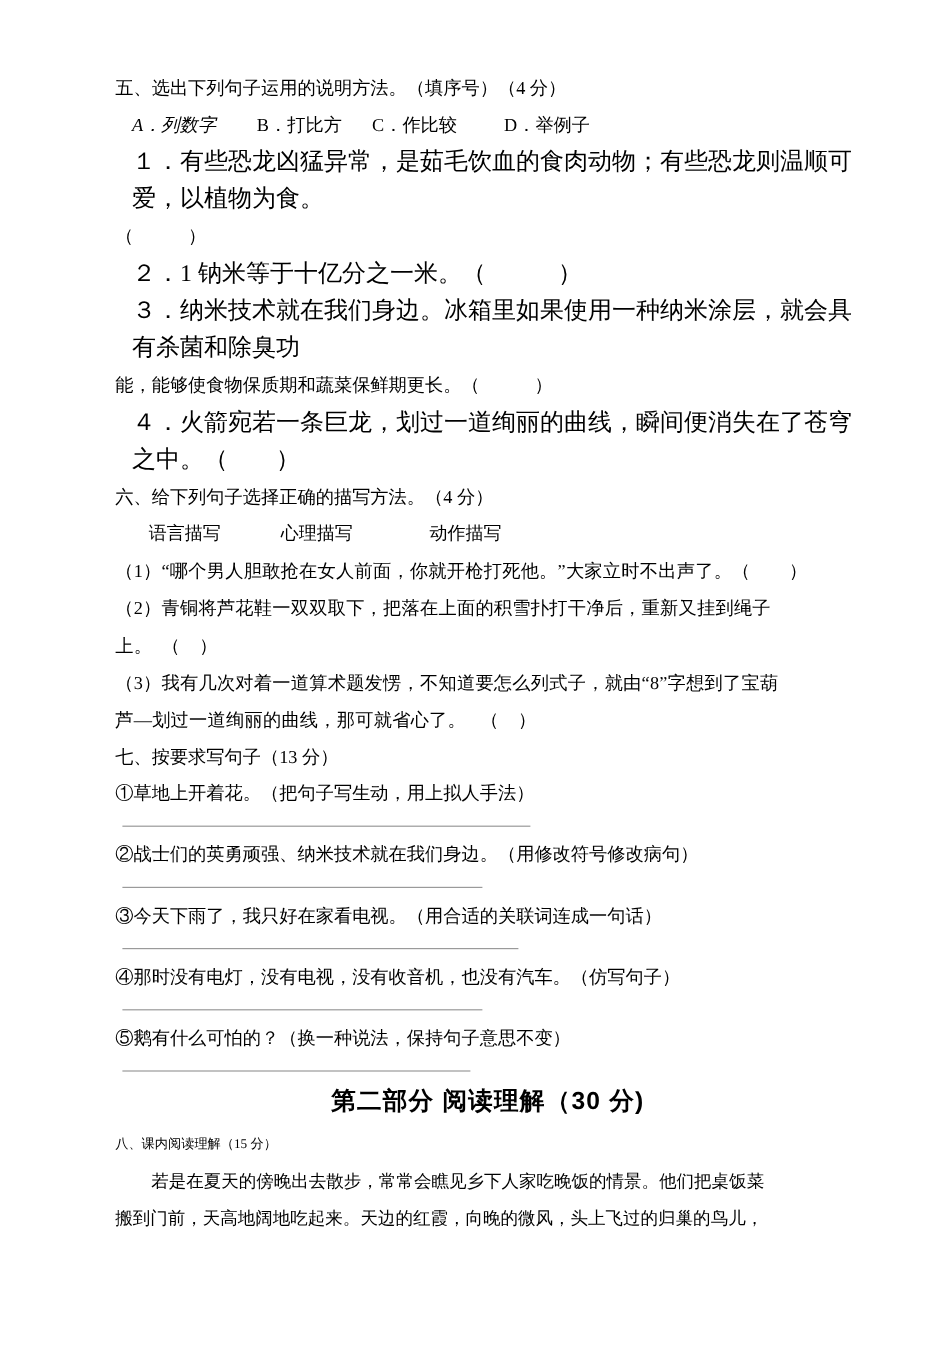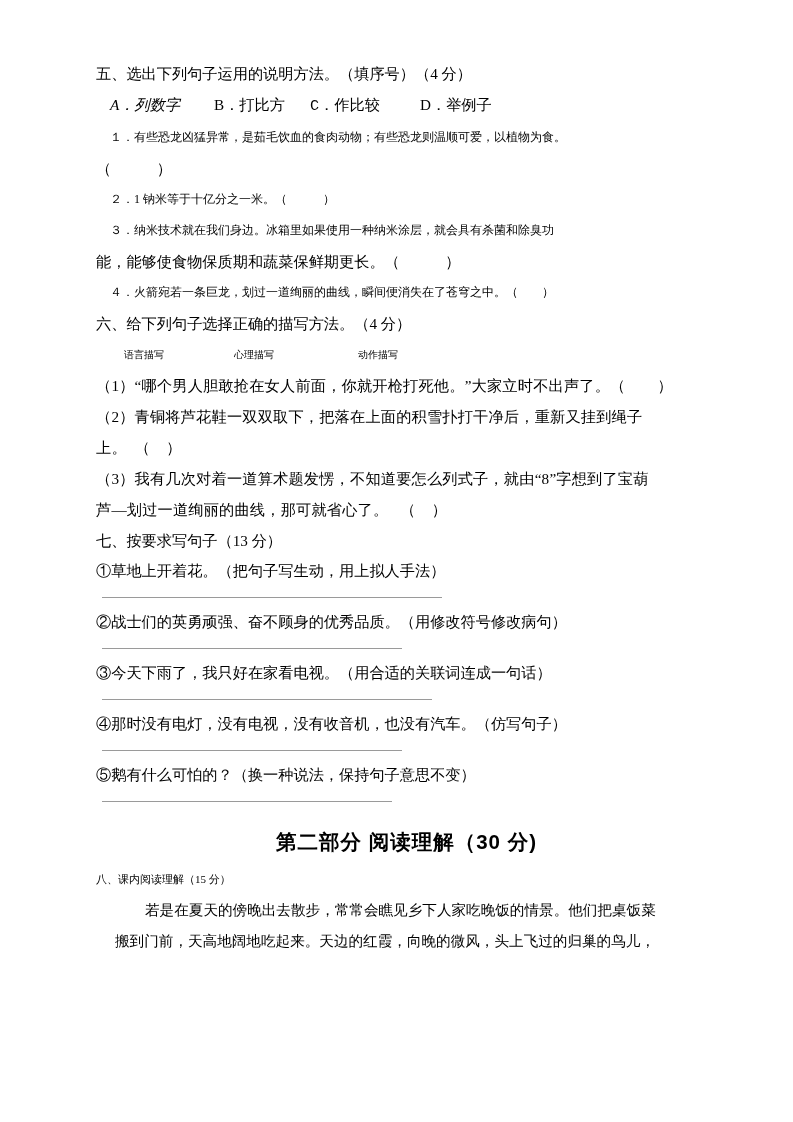--- a/index.html
+++ b/index.html
@@ -34,34 +34,34 @@
     line-height: 31px;
   }
   .opts {
     font-size: 15.2px;
     line-height: 31px;
     padding-left: 14px;
   }
   .opts span { display: inline-block; }
   .op-a { width: 104px; font-style: italic; }
   .op-b { width: 96px; }
-  .op-c { width: 110px; font-family: Liberation Mono, monospace; }
+  .op-c { width: 110px; }
   .item {
-    font-size: 12px;
+    font-size: 20px;
     line-height: 31px;
     padding-left: 14px;
     white-space: pre-wrap;
   }
   .item-cont {
     font-size: 15.2px;
     line-height: 31px;
     white-space: pre-wrap;
   }
   .desc-words {
-    font-size: 10px;
+    font-size: 15px;
     line-height: 31px;
     padding-left: 28px;
   }
   .desc-words span { display: inline-block; }
   .dw1 { width: 110px; }
   .dw2 { width: 124px; }
   .q7line {
     font-size: 15.2px;
     line-height: 30px;
     white-space: pre-wrap;
@@ -75,33 +75,32 @@
   .bl-2 { width: 300px; margin-left: 6px; }
   .bl-3 { width: 330px; margin-left: 6px; }
   .bl-4 { width: 300px; margin-left: 6px; }
   .bl-5 { width: 290px; margin-left: 6px; }
   .part-title {
     text-align: center;
     font-family: "Liberation Sans", "DejaVu Sans", sans-serif;
     font-weight: bold;
     font-size: 20.5px;
     letter-spacing: 1px;
-    margin-top: 26px;
+    margin-top: 10px;
     margin-bottom: 8px;
   }
   .q8 {
     font-size: 11px;
     line-height: 31px;
   }
   .passage {
     font-size: 14.6px;
     line-height: 31px;
     white-space: pre-wrap;
     font-family: "Liberation Serif", "DejaVu Serif", serif;
-    margin-left: 19px;
   }
   .passage-first { text-indent: 30px; }
 </style>
 </head>
 <body>
 
 <div class="page">
 
   <div class="sec-head">五、选出下列句子运用的说明方法。（填序号）（4 分）</div>
   <div class="opts">
@@ -122,21 +121,21 @@
   <div class="line">（2）青铜将芦花鞋一双双取下，把落在上面的积雪扑打干净后，重新又挂到绳子</div>
   <div class="line">上。  （    ）</div>
   <div class="line">（3）我有几次对着一道算术题发愣，不知道要怎么列式子，就由“8”字想到了宝葫</div>
   <div class="line">芦—划过一道绚丽的曲线，那可就省心了。   （    ）</div>
 
   <div class="sec-head">七、按要求写句子（13 分）</div>
 
   <div class="q7line">①草地上开着花。（把句子写生动，用上拟人手法）</div>
   <div class="blank-rule bl-1"></div>
 
-  <div class="q7line">②战士们的英勇顽强、奋不顾身的优秀品质。（用修改符号修改病句）</div>
+  <div class="q7line">②战士们的英勇顽强、纳米技术就在我们身边。（用修改符号修改病句）</div>
   <div class="blank-rule bl-2"></div>
 
   <div class="q7line">③今天下雨了，我只好在家看电视。（用合适的关联词连成一句话）</div>
   <div class="blank-rule bl-3"></div>
 
   <div class="q7line">④那时没有电灯，没有电视，没有收音机，也没有汽车。（仿写句子）</div>
   <div class="blank-rule bl-4"></div>
 
   <div class="q7line">⑤鹅有什么可怕的？（换一种说法，保持句子意思不变）</div>
   <div class="blank-rule bl-5"></div>

